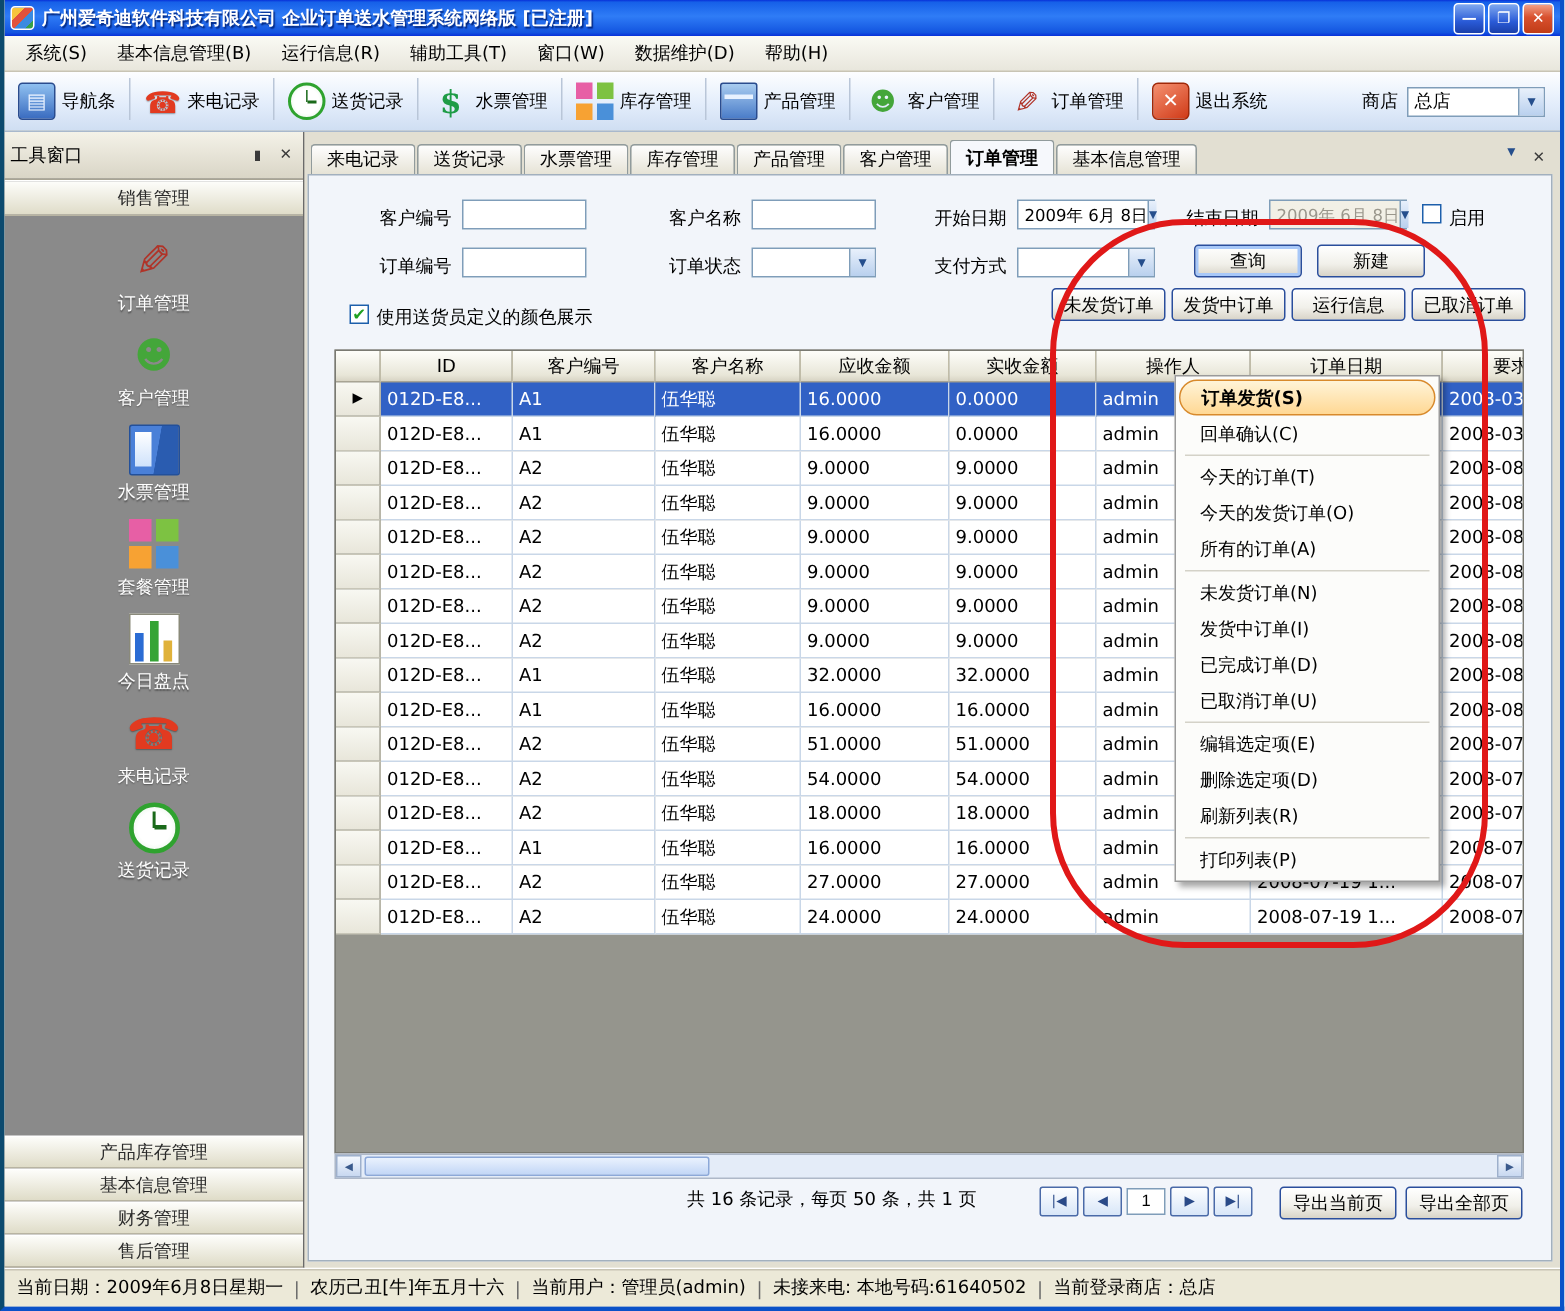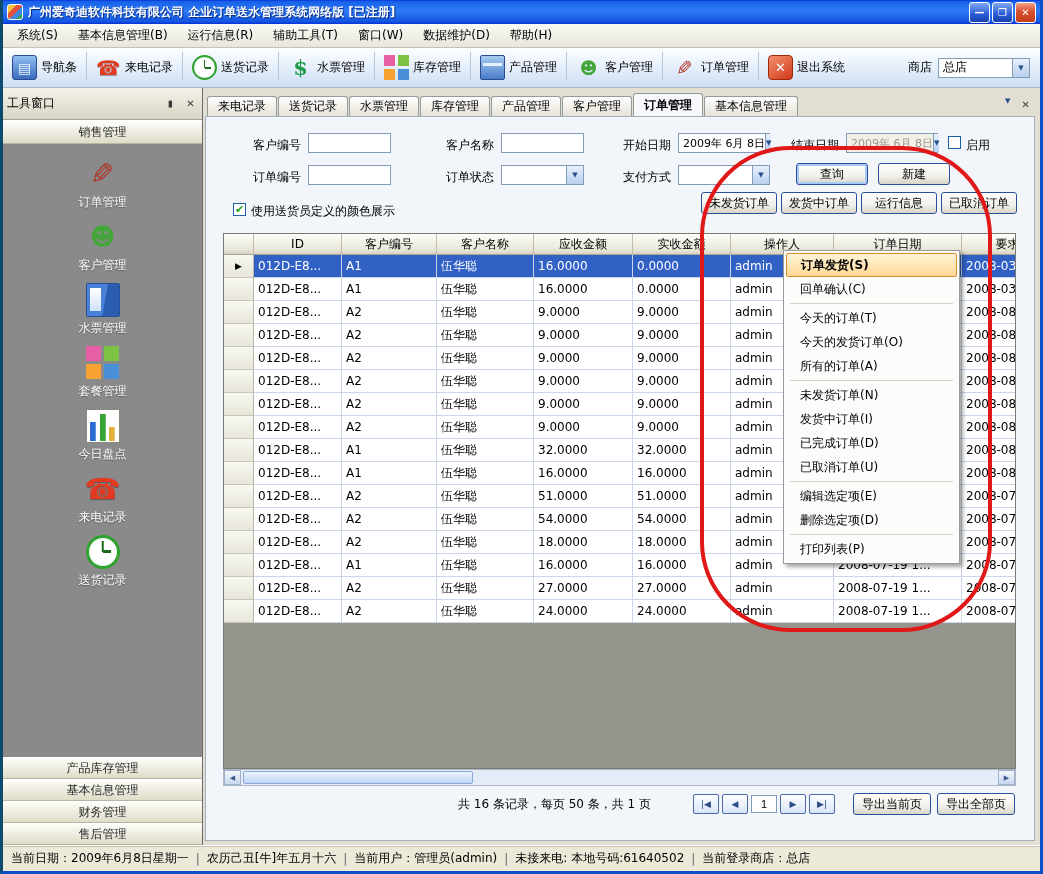--- a/index.html
+++ b/index.html
@@ -112,31 +112,31 @@
   .grow.selected .rowhead{background:linear-gradient(#F8F8F2,#E8E6DA);color:#000}
   .grow.selected .rowhead::before{content:"▶";font-size:9px}
   
   .hscroll{position:absolute;left:17px;top:652px;width:793px;height:17px;background:#E4ECF8;border:1px solid #AEB8C8;display:flex}
   .sc-arrow{width:17px;height:100%;background:linear-gradient(#F4F8FE,#C8D8F0);border:1px solid #9EB0CC;
     display:flex;align-items:center;justify-content:center;font-size:7px;color:#3A5A8C;flex:none}
   .sc-track{flex:1;position:relative}
   .sc-thumb{position:absolute;left:2px;top:1px;width:230px;height:13px;border:1px solid #8CA8D8;border-radius:2px;
     background:linear-gradient(#EAF2FE,#C2D6F6)}
   
-  .pager{position:absolute;left:0;top:674px;width:100%;height:26px;display:flex;align-items:center;gap:4px;padding-left:252px}
+  .pager{position:absolute;left:0;top:674px;width:100%;height:26px;display:flex;align-items:flex-start;gap:4px;padding-left:252px}
   .pg-group{display:flex;align-items:center;gap:3px;margin-left:38px}
   .pg-btn{width:26px;height:20px;border:1px solid #4A6AA8;border-radius:2px;background:linear-gradient(#FDFEFF,#D8E6F8);
     font-size:9px;color:#2A4A88;display:flex;align-items:center;justify-content:center}
   .pg-cur{width:26px;height:18px;border:1px solid #7F9DB9;background:#fff;text-align:center;font-size:11px}
   .pg-exports{display:flex;gap:6px;margin-left:14px}
   
   .ctx-menu{position:absolute;left:780px;top:250px;width:177px;background:#FCFCFA;border:1px solid #9A9A9A;
     box-shadow:3px 3px 4px rgba(0,0,0,.35);padding:2px;z-index:30}
   .cm-item{height:24px;display:flex;align-items:center;padding-left:14px;font-size:12px;white-space:nowrap;cursor:default}
-  .cm-item.hl{background:linear-gradient(#FFF4D8,#FFD894);border:1px solid #D88A2C;border-radius:2px}
+  .cm-item.hl{background:linear-gradient(#FFF4D8,#FFD894);border:1px solid #D88A2C;border-radius:12px}
   .cm-item.bold{font-weight:bold}
   .cm-sep{height:1px;background:#D4D2C8;margin:2px 4px}
   
   .annotation{position:absolute;left:697px;top:146px;width:292px;height:486px;border:4px solid #E01818;
     border-radius:90px;z-index:40;pointer-events:none}
   
   .statusbar{height:26px;background:#ECE9D8;border-top:1px solid #fff;box-shadow:inset 0 1px 0 #C8C4B4;
     display:flex;align-items:center;gap:7px;padding:0 8px;white-space:nowrap;overflow:hidden}
   .st-sep{color:#6A6A6A}
 </style>
@@ -565,19 +565,20 @@
       <div class="cm-item">今天的发货订单(O)</div>
       <div class="cm-item">所有的订单(A)</div>
       <div class="cm-sep"></div>
       <div class="cm-item">未发货订单(N)</div>
       <div class="cm-item">发货中订单(I)</div>
       <div class="cm-item">已完成订单(D)</div>
       <div class="cm-item">已取消订单(U)</div>
       <div class="cm-sep"></div>
       <div class="cm-item">编辑选定项(E)</div>
       <div class="cm-item">删除选定项(D)</div>
+      <div class="cm-item">刷新列表(R)</div>
       <div class="cm-sep"></div>
       <div class="cm-item">打印列表(P)</div>
     </div>
 
   <div class="annotation"></div>
 
 </div>
 
 </body></html>

